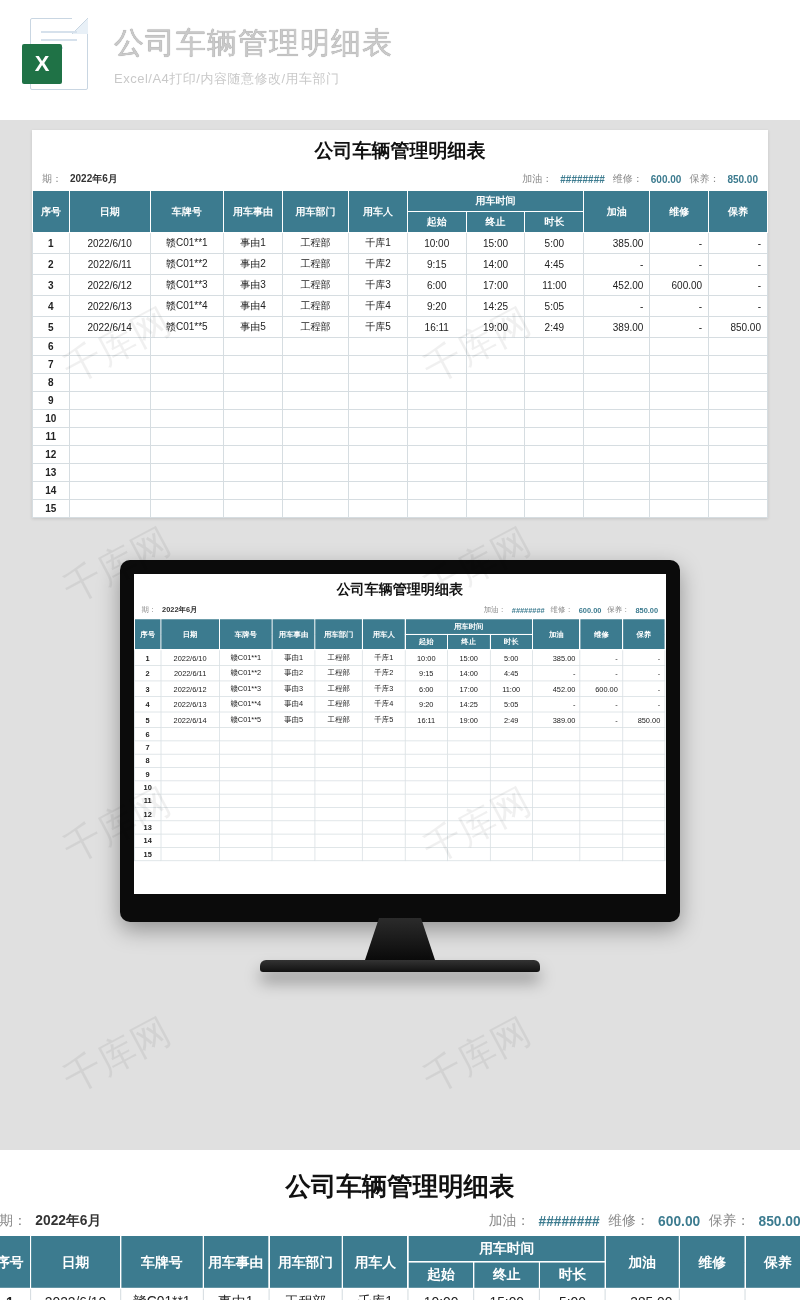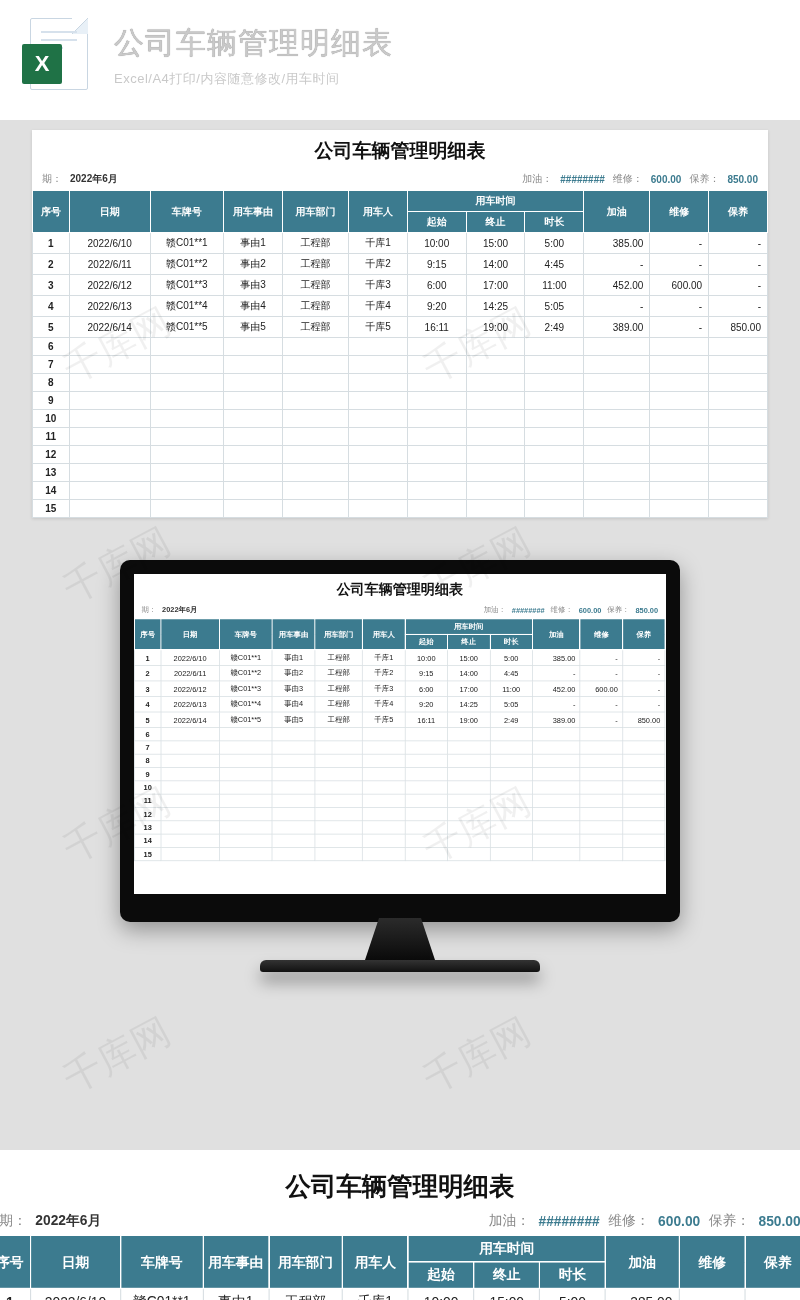--- a/index.html
+++ b/index.html
@@ -213,21 +213,21 @@
   <div class="excel-icon-wrap">
     <div class="excel-page">
         <div class="line l1"></div>
         <div class="line l2"></div>
         <div class="line l3"></div>
       </div>
     <div class="excel-badge">X</div>
   </div>
   <div class="header-text">
     <div class="header-title">公司车辆管理明细表</div>
-    <div class="header-sub">Excel/A4打印/内容随意修改/用车时间</div>
+    <div class="header-sub">Excel/A4打印/内容随意修改/用车部门</div>
   </div>
 </div>
 
 <div class="sheet-card" id="sheet-main">
     <div class="sheet-title">公司车辆管理明细表</div>
     <div class="meta-row">
     <span class="lab">期：</span>
     <span class="val">2022年6月</span>
     <span class="spacer"></span>
     <span class="lab">加油：</span>

